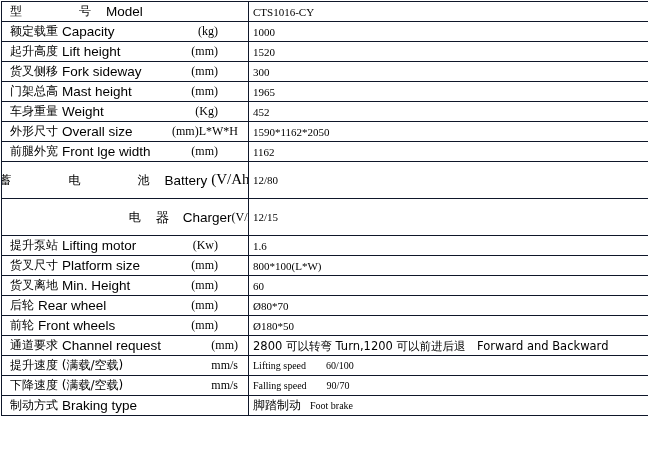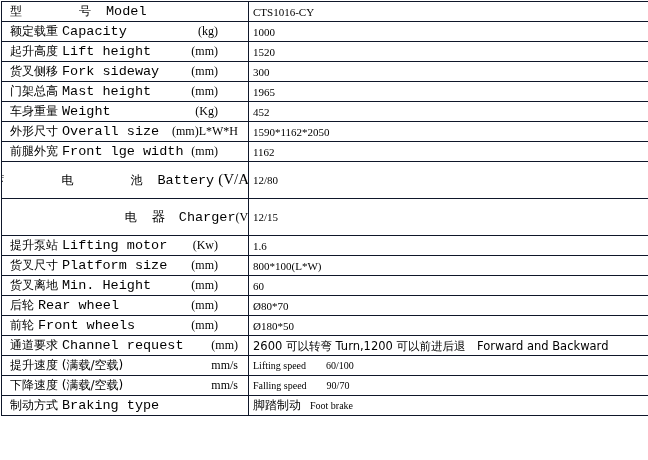--- a/index.html
+++ b/index.html
@@ -47,21 +47,21 @@
   }
   .lbl-cn {
     font-family: "DejaVu Sans", sans-serif;
     font-size: 12px;
     letter-spacing: 0;
   }
   .lbl-cn.spread {
     letter-spacing: 11px;
   }
   .lbl-en {
-    font-family: Liberation Mono, monospace;
+    font-family: Liberation Sans, sans-serif;
     font-size: 13.5px;
     margin-left: 4px;
   }
   .lbl-unit {
     font-family: "Liberation Serif", serif;
     font-size: 12px;
     margin-left: auto;
     padding-right: 6px;
     white-space: nowrap;
   }
@@ -310,21 +310,21 @@
 
     <tr>
       <td class="label-cell">
         <div class="lbl-row">
           <span class="lbl-cn">通道要求</span>
           <span class="lbl-en">Channel request</span>
           <span class="lbl-unit">(mm)</span>
         </div>
       </td>
       <td class="value-cell">
-        <span class="val-cn" style="font-size:11.5px">2600 可以转弯 Turn,1200 可以前进后退　Forward and Backward</span>
+        <span class="val-cn" style="font-size:11.5px">2800 可以转弯 Turn,1200 可以前进后退　Forward and Backward</span>
       </td>
     </tr>
 
     <tr>
       <td class="label-cell">
         <div class="lbl-row">
           <span class="lbl-cn">提升速度 (满载/空载)</span>
           <span class="lbl-unit">mm/s</span>
         </div>
       </td>

